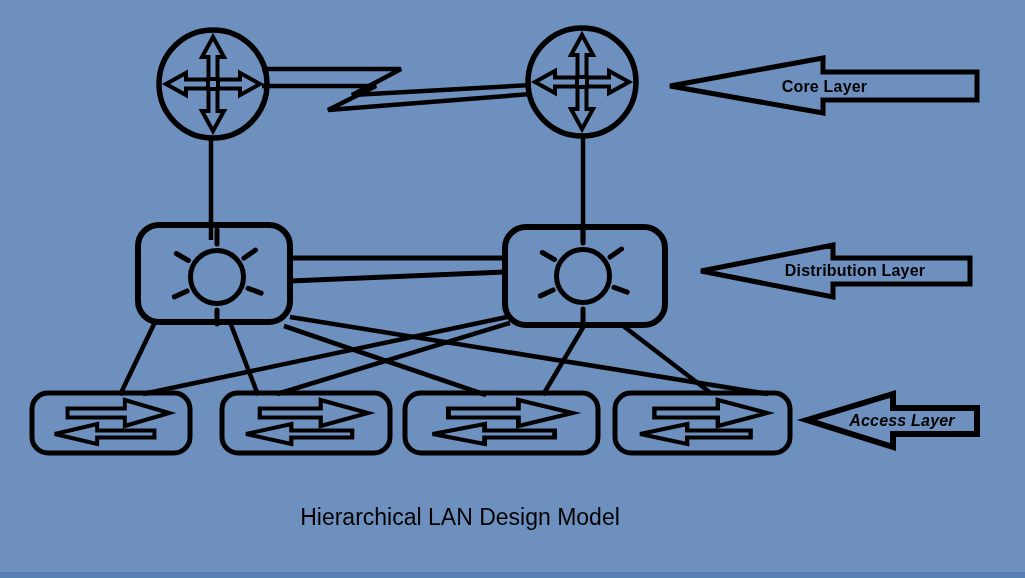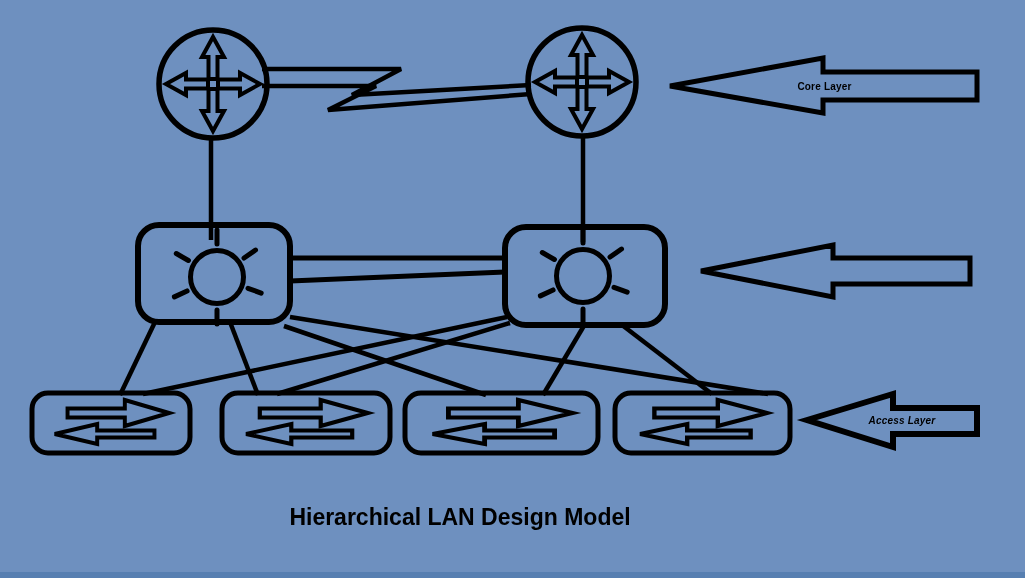--- a/index.html
+++ b/index.html
@@ -14,34 +14,34 @@
     background:var(--background);
     font-family:"Liberation Sans", sans-serif;
     overflow:hidden;
   }
   .stage{position:relative;width:1025px;height:578px;background:var(--background);}
   .stage svg{position:absolute;left:0;top:0;color:var(--line);}
   .layer-label{
     position:absolute;
     color:var(--text);
     font-weight:bold;
-    font-size:10px;
+    font-size:16px;
     line-height:20px;
     text-align:center;
     letter-spacing:0.2px;
     white-space:nowrap;
   }
   .label-core{left:672px;top:77px;width:305px;}
   .label-distribution{left:705px;top:261px;width:300px;}
   .label-access{left:812px;top:411px;width:180px;font-style:italic;}
   .diagram-title{
     position:absolute;
     left:150px;top:504px;width:620px;
     color:var(--text);
-    font-weight:bold;
+    font-weight:normal;
     font-size:23px;
     text-align:center;
     white-space:nowrap;
   }
   .bottom-strip{
     position:absolute;left:0;top:572px;width:1025px;height:6px;
     background:var(--bottom-edge);
   }
 </style>
 </head>
@@ -144,17 +144,18 @@
       <rect x="615" y="393" width="175" height="60" rx="16" fill="none" stroke="currentColor" stroke-width="5"></rect>
       <use href="#swarrows" x="615" y="393" width="175" height="60"></use>
     </g>
 
     <path d="M 670 86 L 823 58 L 823 72 L 977 72 L 977 100 L 823 100 L 823 113 Z" fill="none" stroke="currentColor" stroke-width="5" stroke-linejoin="miter"></path>
     <path d="M 701 271 L 833 245 L 833 258 L 970 258 L 970 284 L 833 284 L 833 297 Z" fill="none" stroke="currentColor" stroke-width="5" stroke-linejoin="miter"></path>
     <path d="M 807 420 L 893 394 L 893 408 L 977 408 L 977 434 L 893 434 L 893 447 Z" fill="none" stroke="currentColor" stroke-width="6" stroke-linejoin="miter"></path>
   </svg>
 
   <div class="layer-label label-core">Core Layer</div>
+  <div class="layer-label label-distribution">Distribution Layer</div>
   <div class="layer-label label-access">Access Layer</div>
   <div class="diagram-title">Hierarchical LAN Design Model</div>
 
   <div class="bottom-strip"></div>
 </div>
 
 </body></html>

